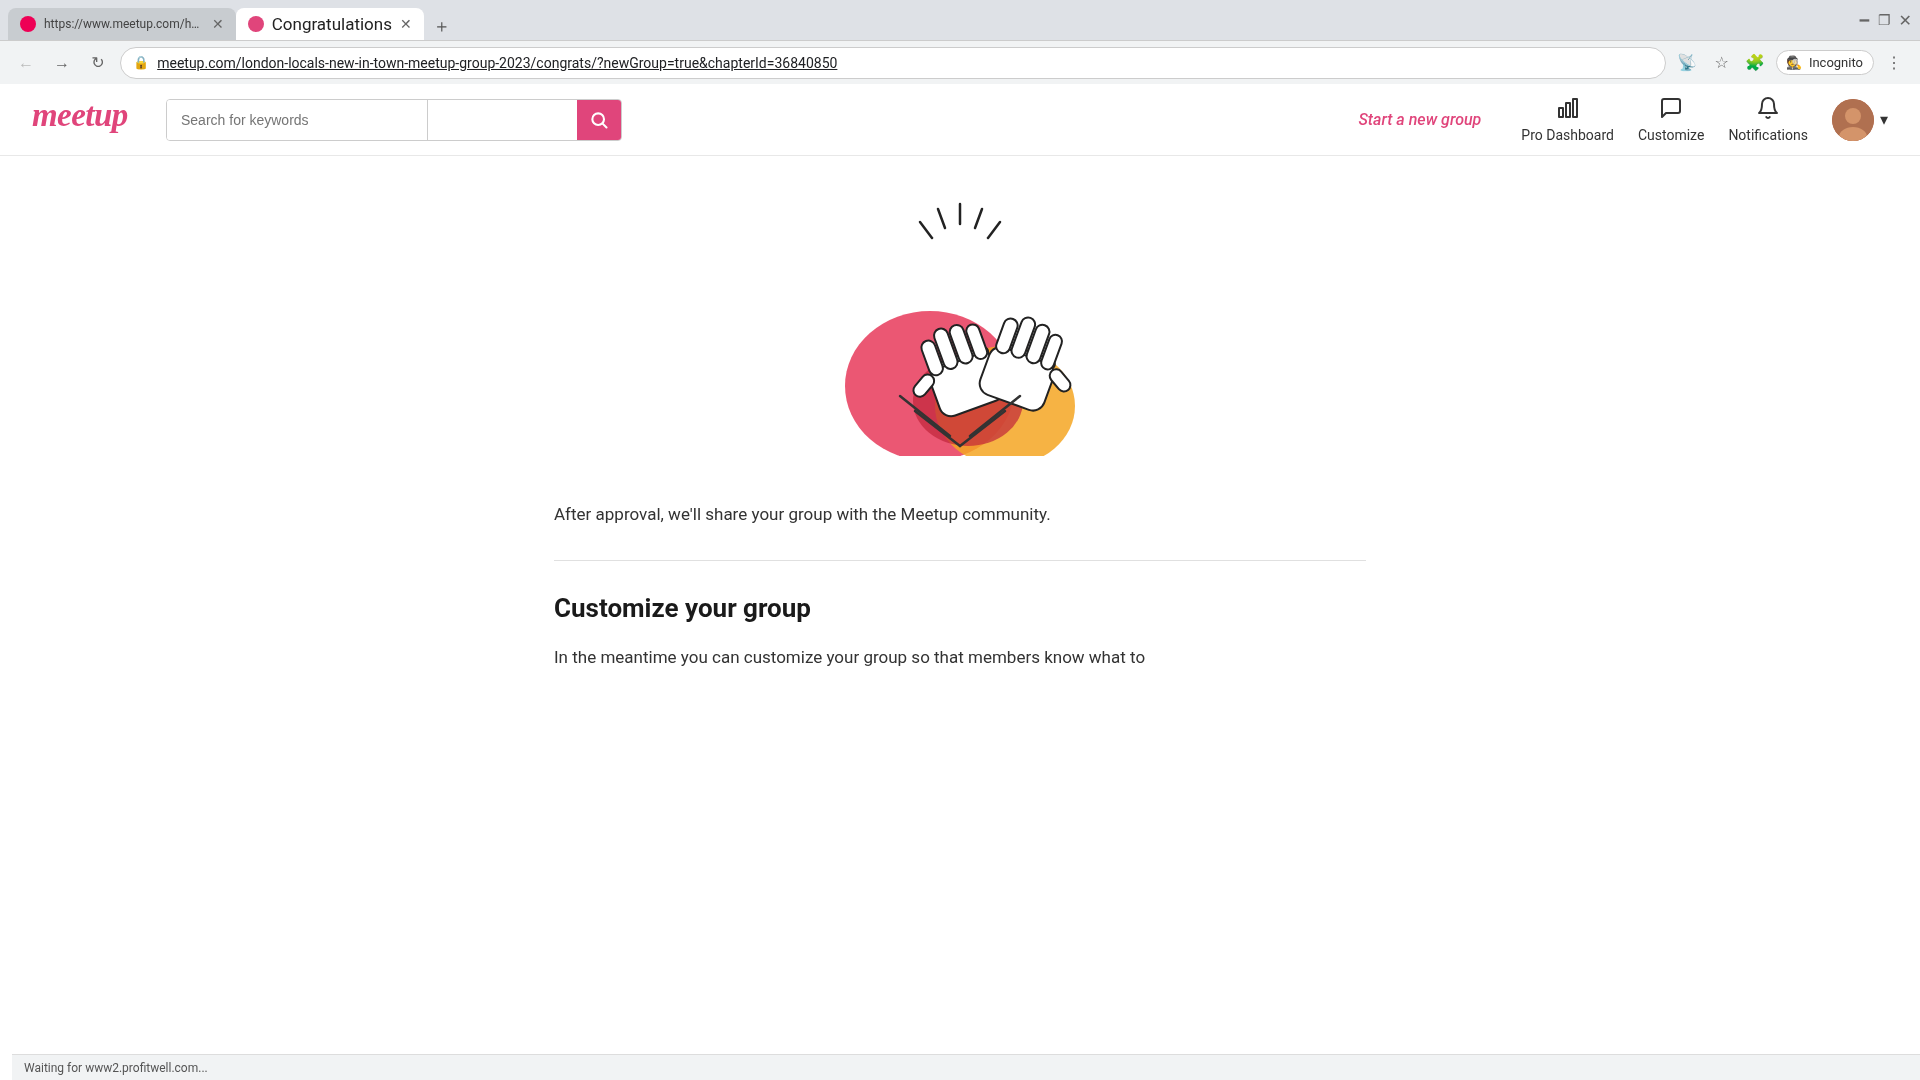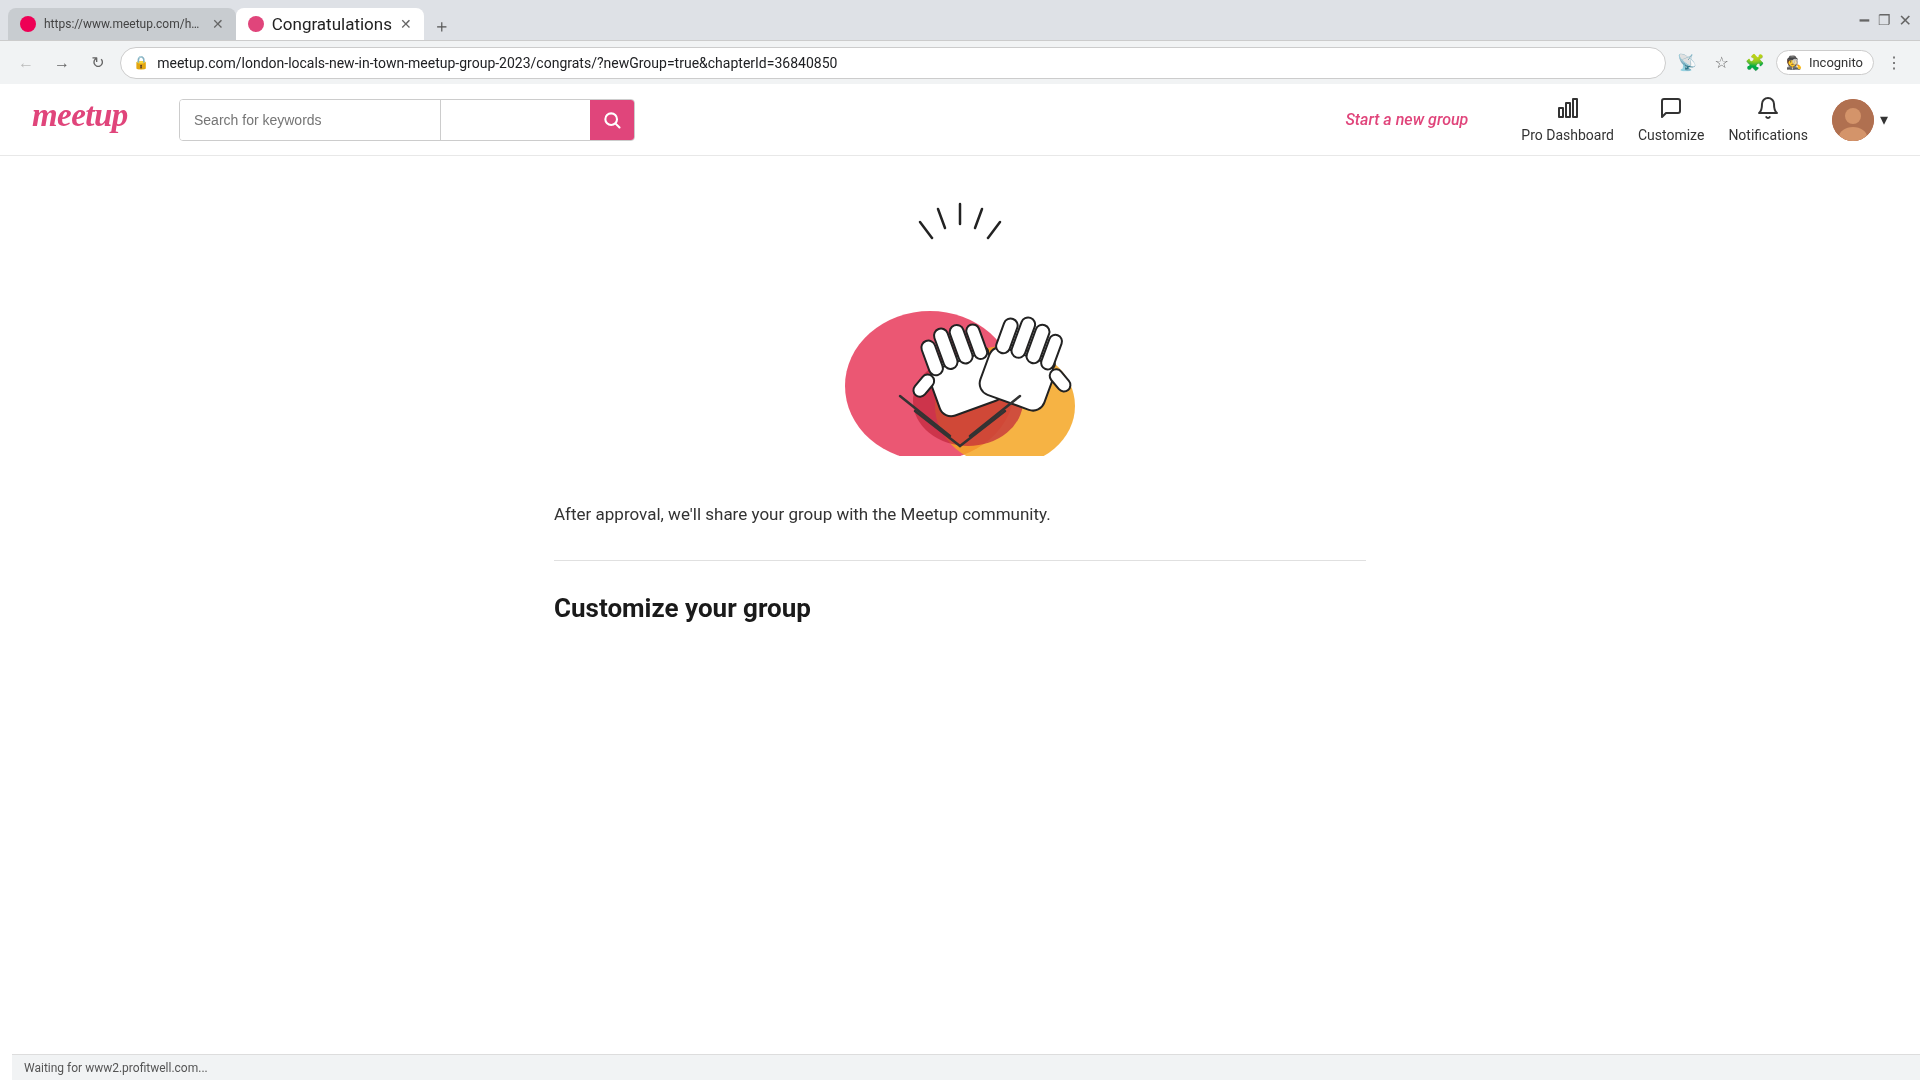--- a/index.html
+++ b/index.html
@@ -20,30 +20,30 @@
     .window-controls { margin-left: auto; display: flex; gap: 8px; align-items: center; }
     .win-minimize { color: #666; font-size: 16px; }
     .win-maximize { color: #666; font-size: 14px; }
     .win-close { color: #666; font-size: 16px; }
 
     .browser-toolbar { display: flex; align-items: center; background: #f1f3f4; height: 44px; padding: 0 12px; gap: 8px; border-top: 1px solid #ccc; }
     .nav-btn { width: 28px; height: 28px; border-radius: 50%; display: flex; align-items: center; justify-content: center; color: #666; font-size: 16px; cursor: pointer; background: none; border: none; }
     .nav-btn.disabled { color: #bbb; cursor: default; }
     .address-bar { flex: 1; height: 32px; background: #fff; border-radius: 20px; display: flex; align-items: center; padding: 0 12px; gap: 8px; border: 1px solid #ccc; }
     .address-bar-lock { color: #555; font-size: 13px; }
-    .address-bar-url { font-size: 14px; color: #202124; flex: 1; }
+    .address-bar-url { font-size: 14px; color: #202124; flex: 1; text-decoration: underline; }
     .toolbar-icons { display: flex; align-items: center; gap: 6px; }
     .toolbar-icon { width: 28px; height: 28px; border-radius: 50%; display: flex; align-items: center; justify-content: center; color: #666; font-size: 16px; cursor: pointer; }
     .incognito-btn { display: flex; align-items: center; gap: 6px; background: #fff; border: 1px solid #ccc; border-radius: 16px; padding: 4px 10px; font-size: 13px; color: #333; cursor: pointer; }
 
     
     .page { background: #fff; }
 
     
-    .navbar { display: flex; align-items: center; padding: 0 32px; height: 72px; border-bottom: 1px solid #e8e8e8; background: #fff; gap: 37px; }
+    .navbar { display: flex; align-items: center; padding: 0 32px; height: 72px; border-bottom: 1px solid #e8e8e8; background: #fff; gap: 24px; }
     .logo { color: #e0457b; font-size: 36px; font-weight: 900; font-style: italic; letter-spacing: -1px; text-decoration: none; }
     .search-bar { display: flex; align-items: center; border: 1px solid #ccc; border-radius: 4px; overflow: hidden; height: 42px; }
     .search-input { border: none; outline: none; padding: 0 14px; font-size: 14px; color: #888; width: 260px; height: 100%; }
     .location-input { border: none; border-left: 1px solid #ccc; outline: none; padding: 0 14px; font-size: 15px; color: #333; width: 150px; height: 100%; }
     .search-btn { background: #e0457b; border: none; width: 44px; height: 100%; cursor: pointer; display: flex; align-items: center; justify-content: center; color: #fff; font-size: 18px; }
     .nav-spacer { flex: 1; }
     .start-group-link { color: #e0457b; font-size: 16px; font-weight: 500; text-decoration: none; white-space: nowrap; margin-right: 16px; font-style: italic; }
     .nav-action { display: flex; flex-direction: column; align-items: center; color: #333; font-size: 14px; cursor: pointer; text-decoration: none; gap: 2px; }
     .nav-action-icon { font-size: 22px; color: #333; }
     .nav-actions { display: flex; align-items: center; gap: 24px; }
@@ -229,18 +229,19 @@
           <line x1="185" y1="215" x2="140" y2="250"></line>
         </g>
       </svg>
     </div>
 
     <p class="section-text">After approval, we'll share your group with the Meetup community.</p>
 
     <hr class="divider">
 
     <h2 class="section-title">Customize your group</h2>
+    <p class="section-text">In the meantime you can customize your group so that members know what to</p>
   </div>
 </div>
 
 <div class="status-bar">
   <span>Waiting for www2.profitwell.com...</span>
 </div>
 
 </body></html>

